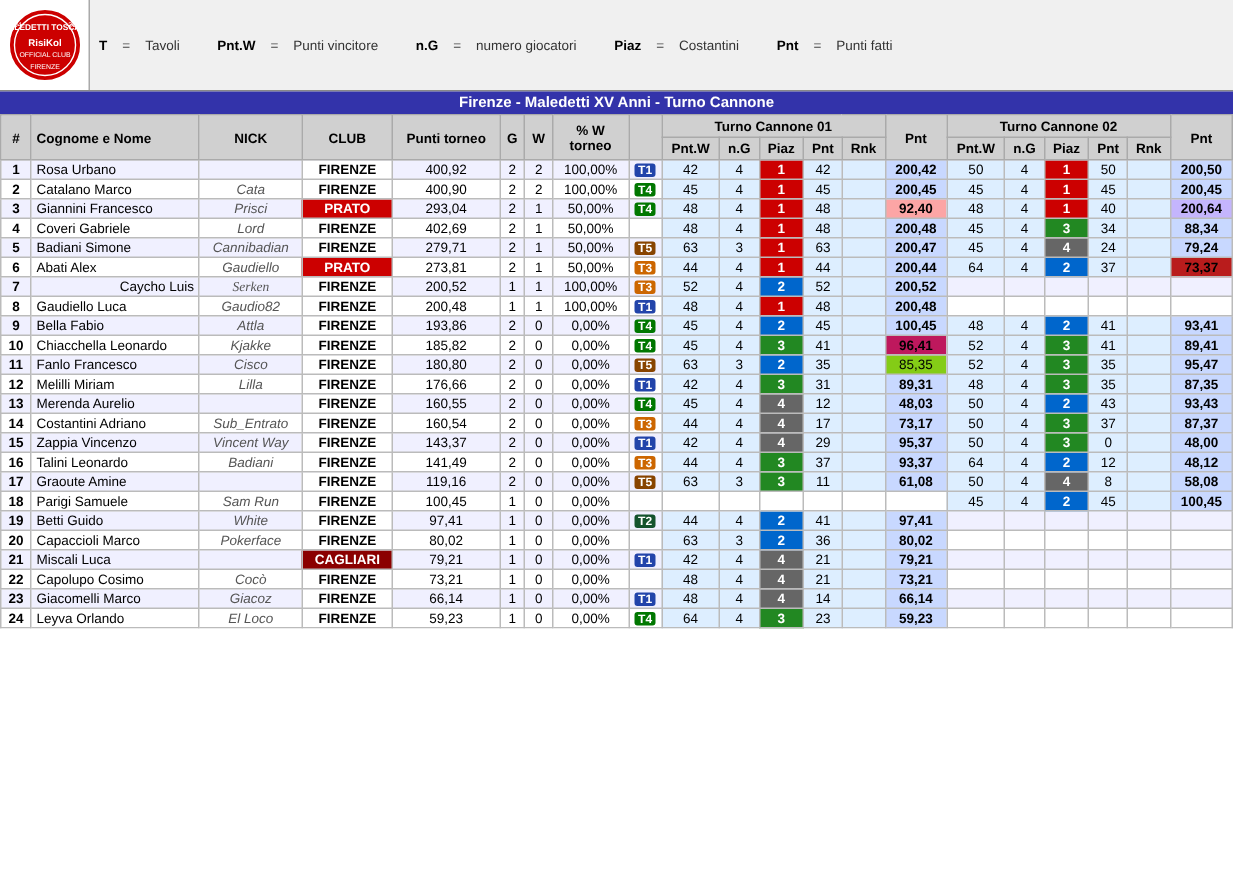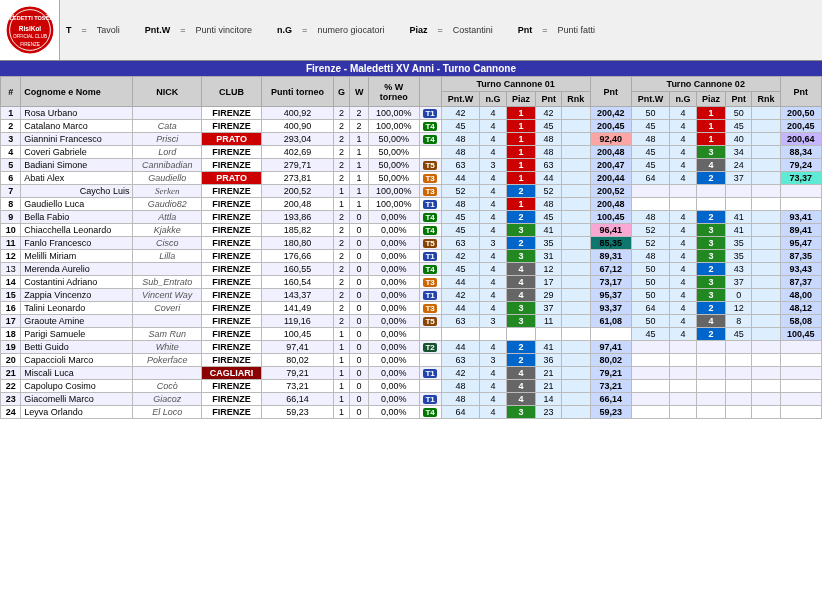--- a/index.html
+++ b/index.html
@@ -319,21 +319,21 @@
         <td style="background:#ddeeff;">4</td>
         <td style="background:#cc0000;color:#fff;font-weight:bold;">1</td>
         <td style="background:#ddeeff;">44</td>
         <td style="background:#ddeeff;"></td>
     <td style="background:#c8d8ff;font-weight:bold;">200,44</td>
     <td style="background:#ddeeff;">64</td>
         <td style="background:#ddeeff;">4</td>
         <td style="background:#0066cc;color:#fff;font-weight:bold;">2</td>
         <td style="background:#ddeeff;">37</td>
         <td style="background:#ddeeff;"></td>
-    <td style="background:#5eead4;font-weight:bold;">73,37</td>
+    <td style="background:#b91c1c;font-weight:bold;">73,37</td>
   </tr>
       <tr style="background: rgb(240, 240, 255);">
     <td style="font-weight:bold;">7</td>
     <td class="td-name" style="text-align:right;">Caycho Luis</td>
     <td class="td-nick" style="font-style:italic;color:#555;font-family:Liberation Serif, serif;">Serken</td>
     <td class="bg-firenze" style="font-weight:bold;">FIRENZE</td>
     <td>200,52</td>
     <td>1</td>
     <td>1</td>
     <td>100,00%</td>
@@ -405,21 +405,21 @@
     <td>185,82</td>
     <td>2</td>
     <td>0</td>
     <td>0,00%</td>
     <td><span style="background:#007700;color:#fff;font-weight:bold;font-size:8px;padding:0 2px;border-radius:2px;">T4</span></td>
     <td style="background:#ddeeff;">45</td>
         <td style="background:#ddeeff;">4</td>
         <td style="background:#228822;color:#fff;font-weight:bold;">3</td>
         <td style="background:#ddeeff;">41</td>
         <td style="background:#ddeeff;"></td>
-    <td style="background:#f9a8d4;font-weight:bold;">96,41</td>
+    <td style="background:#be185d;font-weight:bold;">96,41</td>
     <td style="background:#ddeeff;">52</td>
         <td style="background:#ddeeff;">4</td>
         <td style="background:#228822;color:#fff;font-weight:bold;">3</td>
         <td style="background:#ddeeff;">41</td>
         <td style="background:#ddeeff;"></td>
     <td style="background:#c8d8ff;font-weight:bold;">89,41</td>
   </tr>
       <tr style="background: rgb(240, 240, 255);">
     <td style="font-weight:bold;">11</td>
     <td class="td-name" style="text-align:left;">Fanlo Francesco</td>
@@ -428,21 +428,21 @@
     <td>180,80</td>
     <td>2</td>
     <td>0</td>
     <td>0,00%</td>
     <td><span style="background:#884400;color:#fff;font-weight:bold;font-size:8px;padding:0 2px;border-radius:2px;">T5</span></td>
     <td style="background:#ddeeff;">63</td>
         <td style="background:#ddeeff;">3</td>
         <td style="background:#0066cc;color:#fff;font-weight:bold;">2</td>
         <td style="background:#ddeeff;">35</td>
         <td style="background:#ddeeff;"></td>
-    <td style="background:#0f766e;font-weight:bold;">85,35</td>
+    <td style="background:#84cc16;font-weight:normal;">85,35</td>
     <td style="background:#ddeeff;">52</td>
         <td style="background:#ddeeff;">4</td>
         <td style="background:#228822;color:#fff;font-weight:bold;">3</td>
         <td style="background:#ddeeff;">35</td>
         <td style="background:#ddeeff;"></td>
     <td style="background:#c8d8ff;font-weight:bold;">95,47</td>
   </tr>
       <tr style="background: rgb(255, 255, 255);">
     <td style="font-weight:bold;">12</td>
     <td class="td-name" style="text-align:left;">Melilli Miriam</td>
@@ -460,35 +460,35 @@
         <td style="background:#ddeeff;"></td>
     <td style="background:#c8d8ff;font-weight:bold;">89,31</td>
     <td style="background:#ddeeff;">48</td>
         <td style="background:#ddeeff;">4</td>
         <td style="background:#228822;color:#fff;font-weight:bold;">3</td>
         <td style="background:#ddeeff;">35</td>
         <td style="background:#ddeeff;"></td>
     <td style="background:#c8d8ff;font-weight:bold;">87,35</td>
   </tr>
       <tr style="background: rgb(240, 240, 255);">
-    <td style="font-weight:normal;">13</td>
+    <td style="font-weight:bold;">13</td>
     <td class="td-name" style="text-align:left;">Merenda Aurelio</td>
     <td class="td-nick" style="font-style:italic;color:#555;"></td>
     <td class="bg-firenze" style="font-weight:bold;">FIRENZE</td>
     <td>160,55</td>
     <td>2</td>
     <td>0</td>
     <td>0,00%</td>
     <td><span style="background:#007700;color:#fff;font-weight:bold;font-size:8px;padding:0 2px;border-radius:2px;">T4</span></td>
     <td style="background:#ddeeff;">45</td>
         <td style="background:#ddeeff;">4</td>
         <td style="background:#666;color:#fff;font-weight:bold;">4</td>
         <td style="background:#ddeeff;">12</td>
         <td style="background:#ddeeff;"></td>
-    <td style="background:#c8d8ff;font-weight:bold;">67,12</td>
+    <td style="background:#c8d8ff;font-weight:bold;">48,03</td>
     <td style="background:#ddeeff;">50</td>
         <td style="background:#ddeeff;">4</td>
         <td style="background:#0066cc;color:#fff;font-weight:bold;">2</td>
         <td style="background:#ddeeff;">43</td>
         <td style="background:#ddeeff;"></td>
     <td style="background:#c8d8ff;font-weight:bold;">93,43</td>
   </tr>
       <tr style="background: rgb(255, 255, 255);">
     <td style="font-weight:bold;">14</td>
     <td class="td-name" style="text-align:left;">Costantini Adriano</td>
@@ -531,21 +531,21 @@
     <td style="background:#ddeeff;">50</td>
         <td style="background:#ddeeff;">4</td>
         <td style="background:#228822;color:#fff;font-weight:bold;">3</td>
         <td style="background:#ddeeff;">0</td>
         <td style="background:#ddeeff;"></td>
     <td style="background:#c8d8ff;font-weight:bold;">48,00</td>
   </tr>
       <tr style="background: rgb(255, 255, 255);">
     <td style="font-weight:bold;">16</td>
     <td class="td-name" style="text-align:left;">Talini Leonardo</td>
-    <td class="td-nick" style="font-style:italic;color:#555;">Coveri</td>
+    <td class="td-nick" style="font-style:italic;color:#555;">Badiani</td>
     <td class="bg-firenze" style="font-weight:bold;">FIRENZE</td>
     <td>141,49</td>
     <td>2</td>
     <td>0</td>
     <td>0,00%</td>
     <td><span style="background:#cc6600;color:#fff;font-weight:bold;font-size:8px;padding:0 2px;border-radius:2px;">T3</span></td>
     <td style="background:#ddeeff;">44</td>
         <td style="background:#ddeeff;">4</td>
         <td style="background:#228822;color:#fff;font-weight:bold;">3</td>
         <td style="background:#ddeeff;">37</td>

